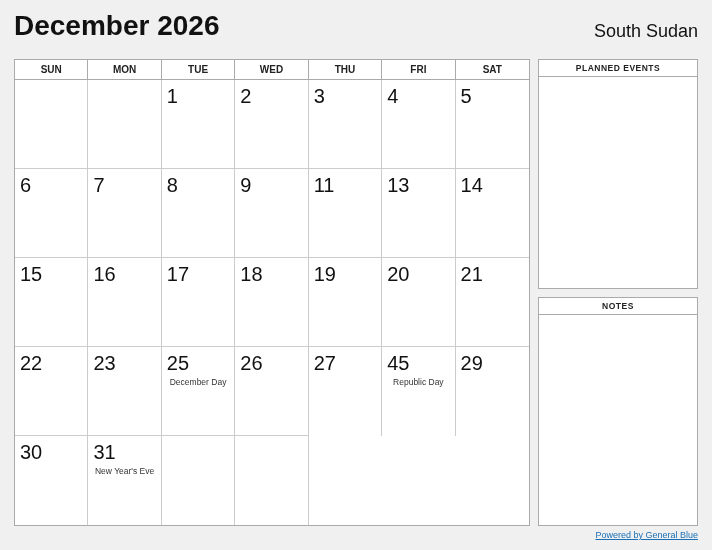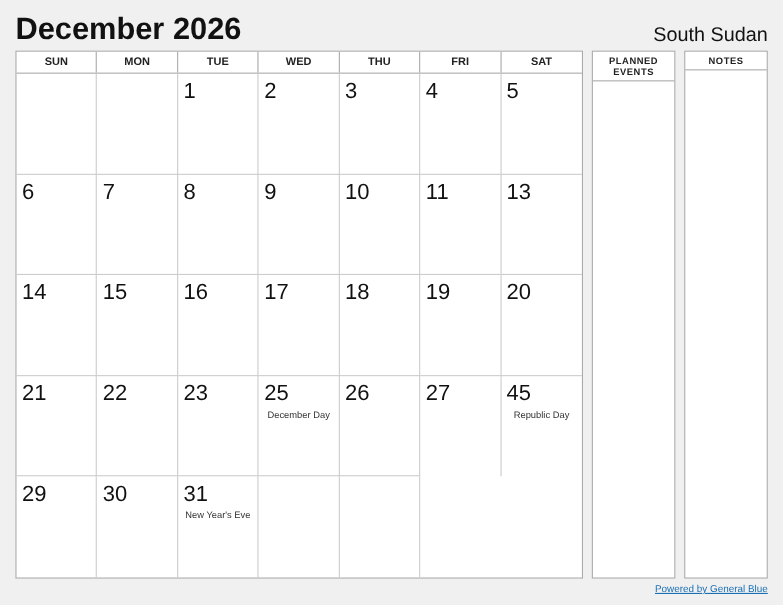--- a/index.html
+++ b/index.html
@@ -10,21 +10,21 @@
       font-family: Arial, sans-serif;
       display: flex;
       flex-direction: column;
       padding: 10px 14px;
     }
 
     .header-row {
       display: flex;
       justify-content: space-between;
       align-items: flex-end;
-      margin-bottom: 4px;
+      margin-bottom: 17px;
     }
 
     .month-title {
       font-size: 28px;
       font-weight: bold;
       color: #111;
     }
 
     .country-title {
       font-size: 18px;
@@ -93,20 +93,21 @@
       color: #333;
       margin-top: 2px;
       text-align: center;
       width: 100%;
       line-height: 1.3;
     }
 
     .sidebar {
       width: 160px;
       display: flex;
+      flex-direction: column;
       gap: 8px;
     }
 
     .sidebar-box {
       border: 1px solid #aaa;
       background: #fff;
       display: flex;
       flex-direction: column;
     }
 
@@ -187,23 +188,20 @@
         <div class="cal-cell">
           <div class="day-num">7</div>
         </div>
         <div class="cal-cell">
           <div class="day-num">8</div>
         </div>
         <div class="cal-cell">
           <div class="day-num">9</div>
         </div>
         <div class="cal-cell">
-          <div class="day-num">10</div>
-        </div>
-        <div class="cal-cell">
           <div class="day-num">11</div>
         </div>
         <div class="cal-cell">
           <div class="day-num">13</div>
         </div>
         <div class="cal-cell">
           <div class="day-num">14</div>
         </div>
         <div class="cal-cell">
           <div class="day-num">15</div>

